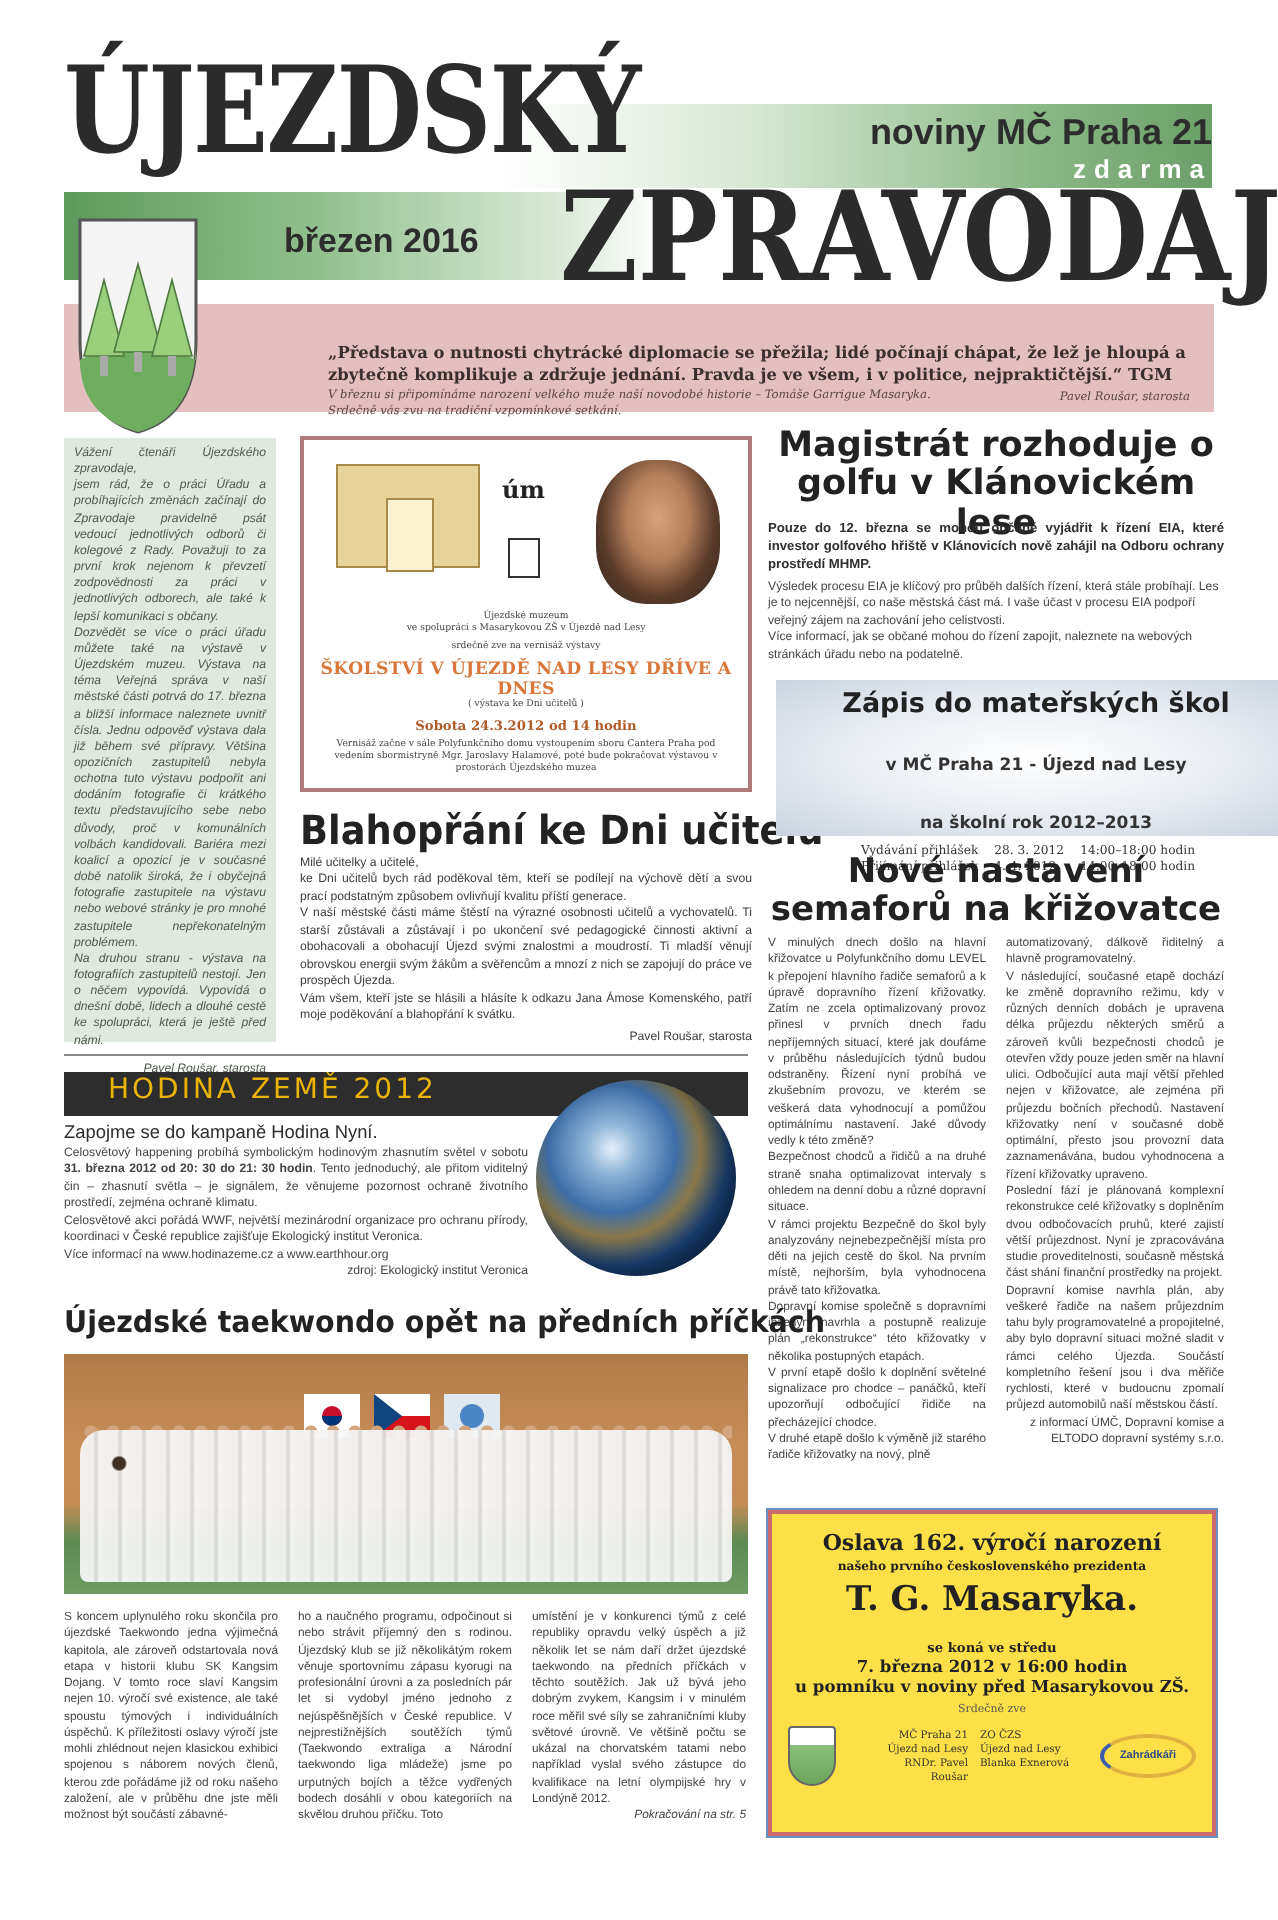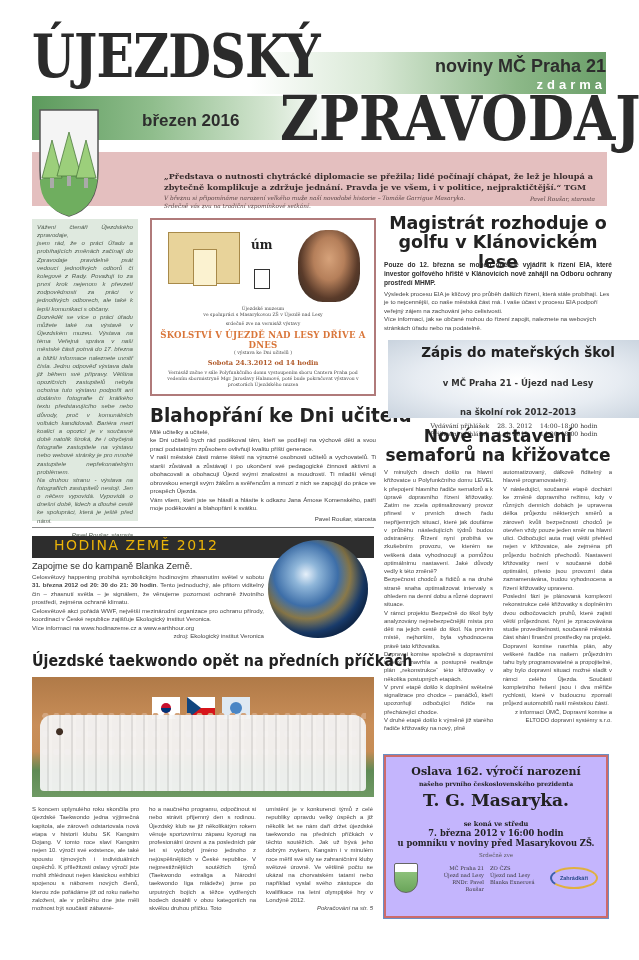--- a/index.html
+++ b/index.html
@@ -101,21 +101,21 @@
     border-radius: 12px 12px 4px 4px; opacity: 0.95; }
   .tkd-heads { position: absolute; left: 8px; top: 30px; width: 326px; height: 50px;
     background: radial-gradient(circle, #d3a57e 0 3px, transparent 3.5px) 0 0 / 11px 18px; }
   .tkd-cols { position: absolute; left: 32px; top: 805px; width: 342px; display: flex; gap: 10px; }
   .tkd-col { width: 107px; font-size: 5.95px; line-height: 1.39; color: #444; text-align: justify; }
   .tkd-col p { margin: 0; }
   .tkd-cont { text-align: right; font-style: italic; margin-top: 2px; }
 
   
   .tgm-box { position: absolute; left: 384px; top: 755px; width: 224px; height: 163px; border: 2px solid #cc6b6b;
-    outline: 1px solid #6a8fc4; outline-offset: 0; background: #c4b5fd; text-align: center; font-family: "DejaVu Serif", serif; color: #222; padding-top: 8px; }
+    outline: 1px solid #6a8fc4; outline-offset: 0; background: #fde047; text-align: center; font-family: "DejaVu Serif", serif; color: #222; padding-top: 8px; }
   .tgm-l1 { font-size: 11px; font-weight: bold; }
   .tgm-l2 { font-size: 6.1px; font-weight: bold; margin-top: 2px; }
   .tgm-l3 { font-size: 17px; font-weight: bold; margin-top: 3px; }
   .tgm-l4 { font-size: 6.6px; font-weight: bold; margin-top: 10px; }
   .tgm-l5 { font-size: 8.3px; font-weight: bold; line-height: 1.25; }
   .tgm-l6 { font-size: 5.5px; color: #555; margin-top: 3px; }
   .tgm-foot { position: relative; height: 36px; margin-top: 3px; }
   .tgm-crest { position: absolute; left: 8px; top: 2px; width: 24px; height: 30px; border: 1px solid #666; border-radius: 2px 2px 12px 12px;
     background: linear-gradient(180deg, #ffffff 0%, #ffffff 30%, #8cc07a 30%, #6aa55a 100%); }
   .tgm-org { position: absolute; top: 4px; font-size: 5.2px; line-height: 1.35; color: #333; text-align: left; }
@@ -233,21 +233,21 @@
     <p>Poslední fází je plánovaná komplexní rekonstrukce celé křižovatky s doplněním dvou odbočovacích pruhů, které zajistí větší průjezdnost. Nyní je zpracovávána studie proveditelnosti, současně městská část shání finanční prostředky na projekt.</p>
     <p>Dopravní komise navrhla plán, aby veškeré řadiče na našem průjezdním tahu byly programovatelné a propojitelné, aby bylo dopravní situaci možné sladit v rámci celého Újezda. Součástí kompletního řešení jsou i dva měřiče rychlosti, které v budoucnu zpomalí průjezd automobilů naší městskou částí.</p>
     <p class="sema-src">z informací ÚMČ, Dopravní komise a ELTODO dopravní systémy s.r.o.</p>
   </div>
 </div>
 
 <div class="earth-bar">
   <div class="earth-bar-title">HODINA ZEMĚ 2012</div>
 </div>
 <div class="earth-globe"></div>
-<div class="earth-lead">Zapojme se do kampaně Blanka Země.</div>
+<div class="earth-lead">Zapojme se do kampaně Hodina Nyní.</div>
 <div class="earth-body">
   <div><span>Celosvětový happening probíhá symbolickým hodinovým zhasnutím světel v sobotu </span><b>31. března 2012 od 20: 30 do 21: 30 hodin</b><span>. Tento jednoduchý, ale přitom viditelný čin – zhasnutí světla – je signálem, že věnujeme pozornost ochraně životního prostředí, zejména ochraně klimatu.</span></div>
   <div>Celosvětově akci pořádá WWF, největší mezinárodní organizace pro ochranu přírody, koordinaci v České republice zajišťuje Ekologický institut Veronica.</div>
   <div>Více informací na www.hodinazeme.cz a www.earthhour.org</div>
   <div class="earth-src">zdroj: Ekologický institut Veronica</div>
 </div>
 
 <div class="tkd-h h-condensed">Újezdské taekwondo opět na předních příčkách</div>
 <div class="tkd-photo" title="group photo of taekwondo club">
   <svg class="tkd-flag" style="left:120px" viewBox="0 0 28 22">

